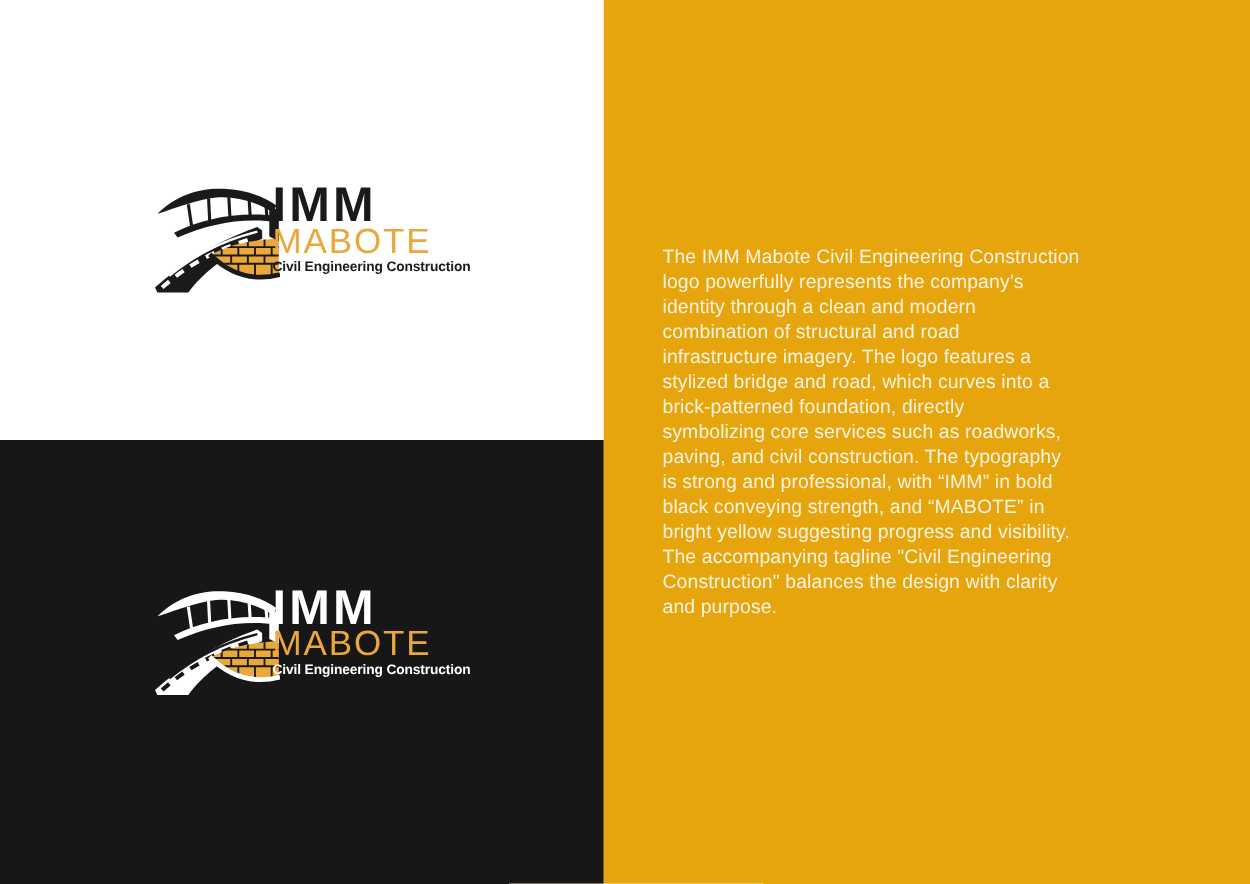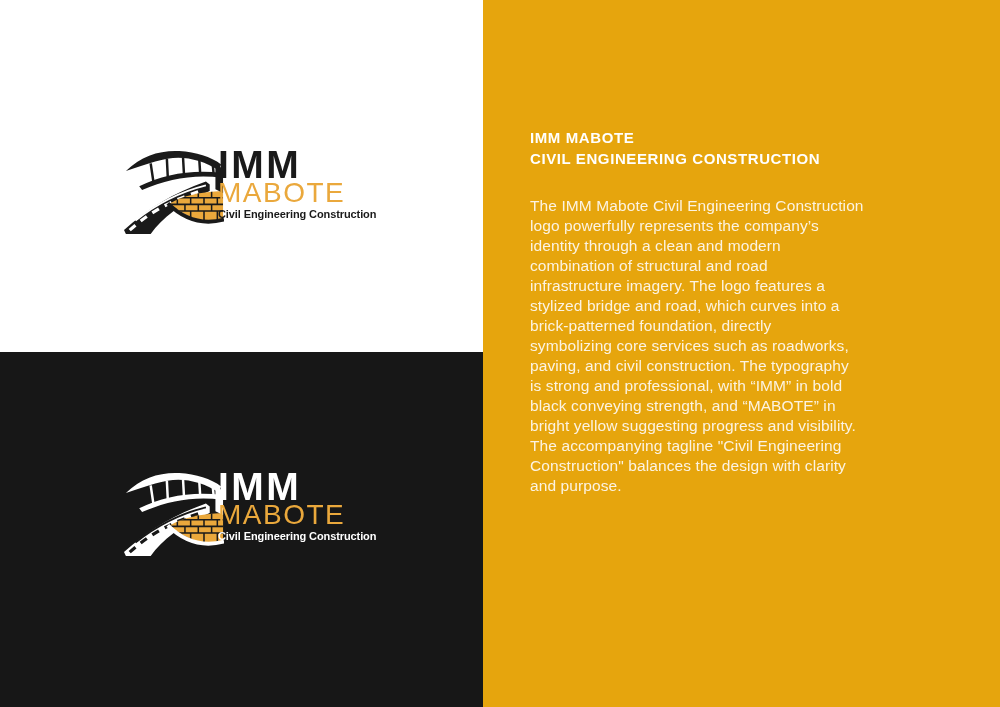--- a/index.html
+++ b/index.html
@@ -139,22 +139,20 @@
       </svg>
       <div class="logo-text">
         <div class="logo-imm">IMM</div>
         <div class="logo-mabote">MABOTE</div>
         <div class="logo-tag">Civil Engineering Construction</div>
       </div>
     </div>
   </div>
 
   <div class="panel">
-    <div class="panel-heading">IMM MABOTE
-CIVIL ENGINEERING CONSTRUCTION</div>
     <div class="panel-desc">The IMM Mabote Civil Engineering Construction
 logo powerfully represents the company’s
 identity through a clean and modern
 combination of structural and road
 infrastructure imagery. The logo features a
 stylized bridge and road, which curves into a
 brick-patterned foundation, directly
 symbolizing core services such as roadworks,
 paving, and civil construction. The typography
 is strong and professional, with “IMM” in bold

